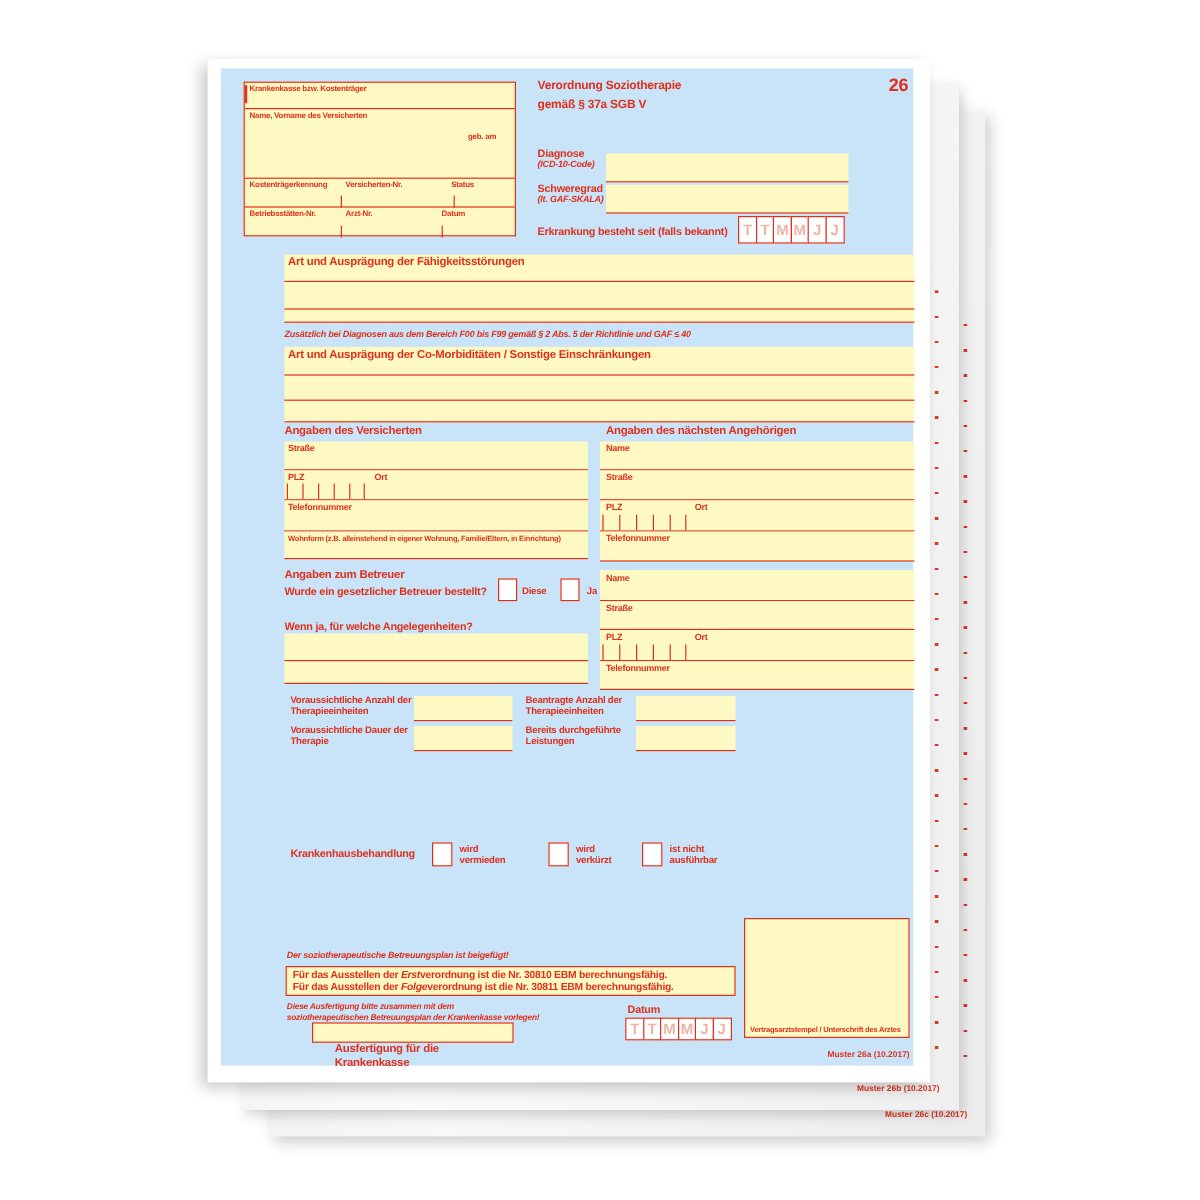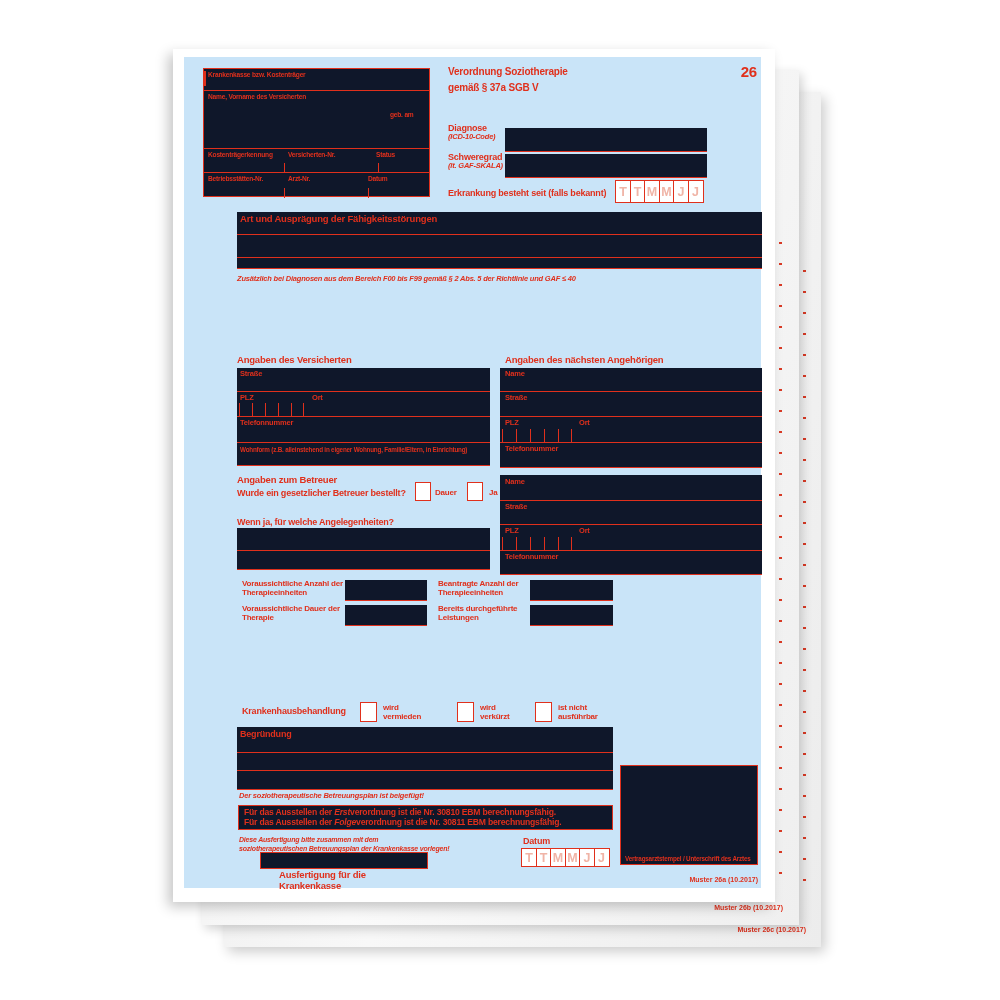--- a/index.html
+++ b/index.html
@@ -12,21 +12,21 @@
   .page { position:absolute; }
   #page3 { left:224px; top:92px; width:597px; height:855px;
            background:linear-gradient(105deg,#ebebeb 0%,#f8f8f8 45%,#ececec 100%);
            box-shadow:4px 5px 12px rgba(0,0,0,0.20); z-index:1; }
   #page2 { left:202px; top:70px; width:597px; height:855px;
            background:linear-gradient(105deg,#ededed 0%,#fafafa 45%,#efefef 100%);
            box-shadow:3px 4px 10px rgba(0,0,0,0.18); z-index:2; }
   #page1 { left:173px; top:49px; width:602px; height:853px; background:#ffffff;
            box-shadow:-5px 5px 12px rgba(0,0,0,0.22); z-index:3; }
   .blue { position:absolute; left:11px; top:8px; width:577px; height:831px; background:#c9e4f8; }
-  .wbox { background:#0f172a;padding-left:18px; }
+  .wbox { background:#fef9c3;padding-left:18px; }
   .bb { border-bottom:1.5px solid #e0301c; }
   .frame { border:1.5px solid #e0301c; }
   .rule { position:absolute; left:0; width:100%; height:0; border-top:1.5px solid #e0301c; }
   .tick { position:absolute; width:0; border-left:1.5px solid #e0301c; }
   .lbl { position:absolute; color:#e0301c; font-weight:bold; line-height:1.12; letter-spacing:-0.2px; }
   .f6 { font-size:6.3px; } .f65 { font-size:6.6px; } .f7 { font-size:7px; }
   .f75 { font-size:7.5px; } .f8 { font-size:8px; } .f85 { font-size:8.6px; }
   .f9 { font-size:9px; } .f95 { font-size:9.5px; } .f14 { font-size:10px; line-height:16.5px; }
   .cb { position:absolute; background:#fff; border:1.5px solid #e0301c; }
   .dcells { position:absolute; display:flex; }
@@ -103,20 +103,25 @@
     <div class="dcell" style="width:16px;">J</div>
   </div>
 
   <div class="a wbox bb" style="left:64px; top:163px; width:525px; height:57px;">
     <div class="lbl f95" style="left:3px; top:2px;">Art und Ausprägung der Fähigkeitsstörungen</div>
     <div class="rule" style="top:22px;"></div>
     <div class="rule" style="top:45px;"></div>
   </div>
   <div class="lbl f75 i" style="left:64px; top:226px;">Zusätzlich bei Diagnosen aus dem Bereich F00 bis F99 gemäß § 2 Abs. 5 der Richtlinie und GAF ≤ 40</div>
 
+  <div class="a wbox bb" style="left:64px; top:240px; width:525px; height:63px;">
+    <div class="lbl f95" style="left:3px; top:2px;">Art und Ausprägung der Co-Morbiditäten / Sonstige Einschränkungen</div>
+    <div class="rule" style="top:23px;"></div>
+    <div class="rule" style="top:44px;"></div>
+  </div>
 
   <div class="lbl f95" style="left:64px; top:306px;">Angaben des Versicherten</div>
   <div class="a wbox bb" style="left:64px; top:319px; width:253px; height:24px;">
     <div class="lbl f75" style="left:3px; top:2px;">Straße</div>
   </div>
   <div class="a wbox bb" style="left:64px; top:343px; width:253px; height:25px;">
     <div class="lbl f75" style="left:3px; top:2px;">PLZ</div>
     <div class="lbl f75" style="left:75px; top:2px;">Ort</div>
     <div class="pcells" style="left:2px; top:11px; height:13px;">
       <div class="pcell" style="width:13px;"></div>
@@ -151,21 +156,21 @@
       <div class="pcell" style="width:14px;"></div>
     </div>
   </div>
   <div class="a wbox bb" style="left:327px; top:394px; width:262px; height:25px;">
     <div class="lbl f75" style="left:5px; top:2px;">Telefonnummer</div>
   </div>
 
   <div class="lbl f95" style="left:64px; top:426px;">Angaben zum Betreuer</div>
   <div class="lbl f9" style="left:64px; top:439px;">Wurde ein gesetzlicher Betreuer bestellt?</div>
   <div class="cb" style="left:242px; top:433px; width:16px; height:19px;"></div>
-  <div class="lbl f8" style="left:262px; top:440px;">Dauer</div>
+  <div class="lbl f8" style="left:262px; top:440px;">Diese</div>
   <div class="cb" style="left:294px; top:433px; width:16px; height:19px;"></div>
   <div class="lbl f8" style="left:316px; top:440px;">Ja</div>
   <div class="lbl f9" style="left:64px; top:468px;">Wenn ja, für welche Angelegenheiten?</div>
   <div class="a wbox bb" style="left:64px; top:479px; width:253px; height:42px;">
     <div class="rule" style="top:22px;"></div>
   </div>
 
   <div class="a wbox bb" style="left:327px; top:426px; width:262px; height:26px;">
     <div class="lbl f75" style="left:5px; top:3px;">Name</div>
   </div>
@@ -198,25 +203,20 @@
 
 
   <div class="lbl f9" style="left:69px; top:657px;">Krankenhausbehandlung</div>
   <div class="cb" style="left:187px; top:653px; width:17px; height:20px;"></div>
   <div class="lbl f8" style="left:210px; top:655px; width:46px;">wird vermieden</div>
   <div class="cb" style="left:284px; top:653px; width:17px; height:20px;"></div>
   <div class="lbl f8" style="left:307px; top:655px; width:42px;">wird verkürzt</div>
   <div class="cb" style="left:362px; top:653px; width:17px; height:20px;"></div>
   <div class="lbl f8" style="left:385px; top:655px; width:48px;">ist nicht ausführbar</div>
 
-  <div class="a wbox bb" style="left:64px; top:678px; width:376px; height:63px;">
-    <div class="lbl f9" style="left:3px; top:2px;">Begründung</div>
-    <div class="rule" style="top:25px;"></div>
-    <div class="rule" style="top:43px;"></div>
-  </div>
 
   <div class="lbl f75 i" style="left:66px; top:743px;">Der soziotherapeutische Betreuungsplan ist beigefügt!</div>
 
   <div class="a wbox frame" style="left:65px; top:756px; width:375px; height:25px;">
     <div class="lbl f85" style="left:5px; top:2px; width:366px;"><span>Für das Ausstellen der </span><span class="i">Erst</span><span>verordnung ist die Nr. 30810 EBM berechnungsfähig.</span></div>
     <div class="lbl f85" style="left:5px; top:12px; width:366px;"><span>Für das Ausstellen der </span><span class="i">Folge</span><span>verordnung ist die Nr. 30811 EBM berechnungsfähig.</span></div>
   </div>
 
   <div class="lbl f7 i" style="left:66px; top:787px;">Diese Ausfertigung bitte zusammen mit dem</div>
   <div class="lbl f7 i" style="left:66px; top:796px;">soziotherapeutischen Betreuungsplan der Krankenkasse vorlegen!</div>

